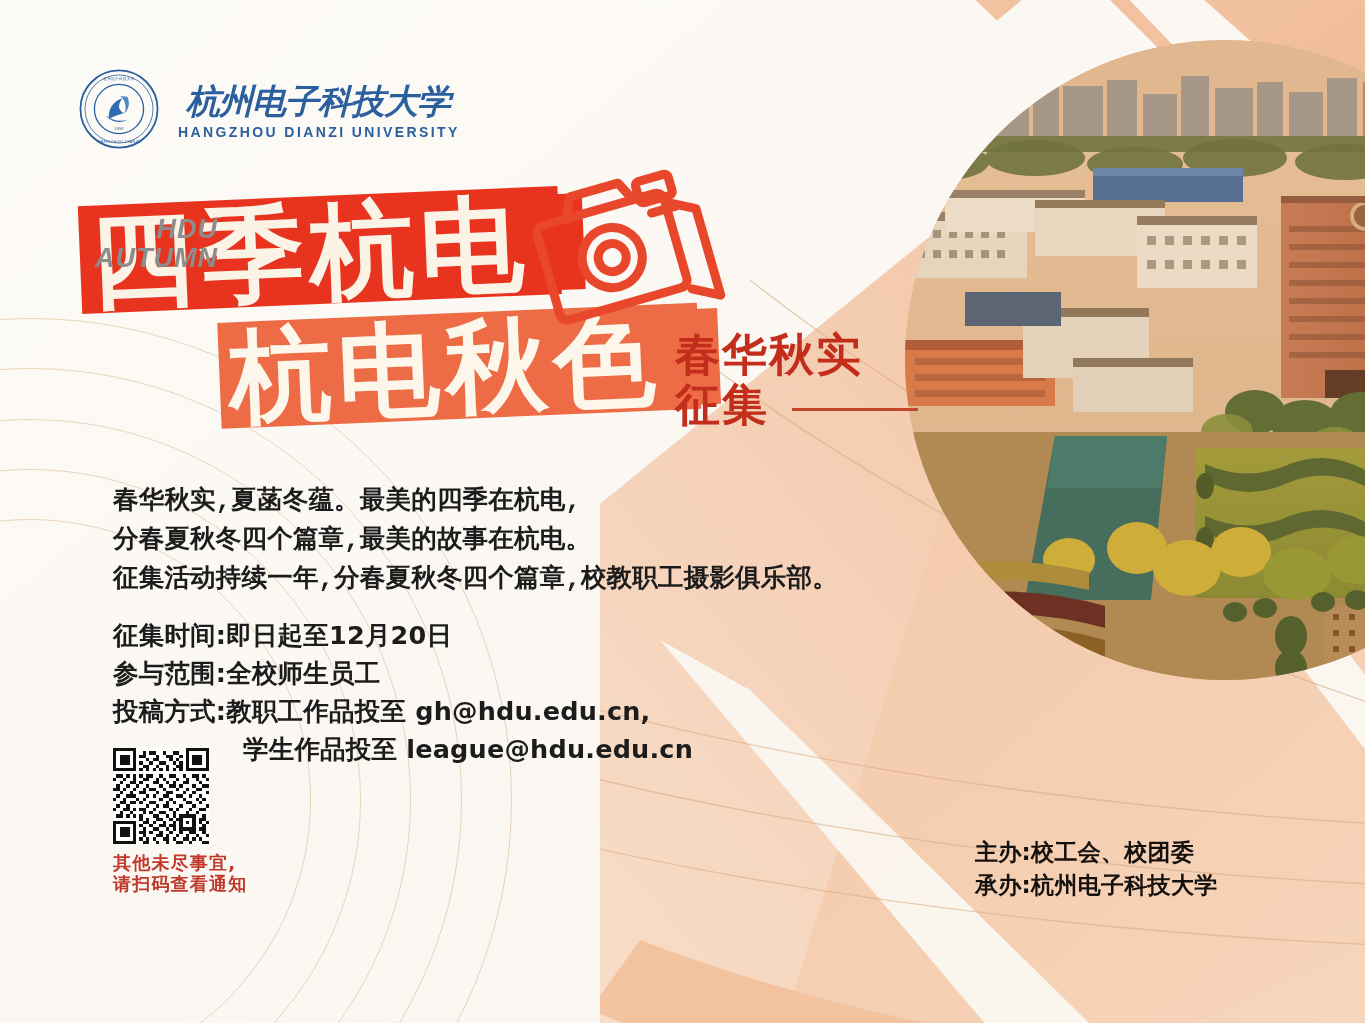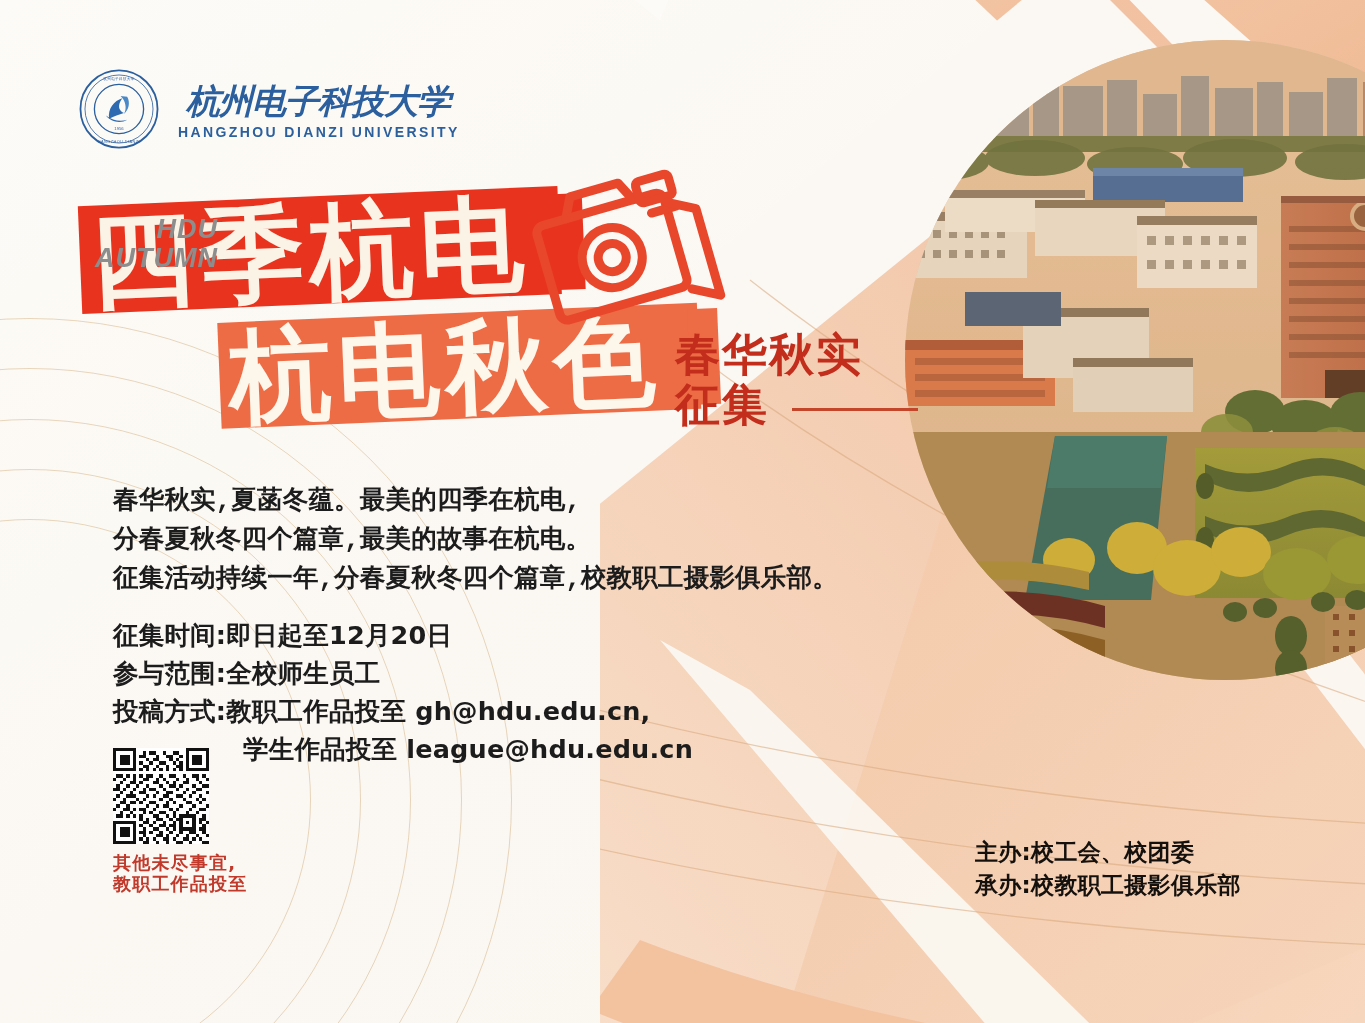--- a/index.html
+++ b/index.html
@@ -709,22 +709,22 @@
         <rect x="9" y="28" width="2" height="1"></rect>
           <rect x="13" y="28" width="1" height="1"></rect>
         <rect x="16" y="28" width="1" height="1"></rect>
           <rect x="19" y="28" width="2" height="1"></rect>
         <rect x="23" y="28" width="1" height="1"></rect>
           <rect x="27" y="28" width="2" height="1"></rect>
       </g>
     </svg>
     <div class="qr-note">
       <div>其他未尽事宜,</div>
-      <div>教职工作品投至</div>
+      <div>请扫码查看通知</div>
     </div>
   </div>
 
   <div class="orgs">
     <div>主办:校工会、校团委</div>
-    <div>承办:校教职工摄影俱乐部</div>
+    <div>承办:杭州电子科技大学</div>
   </div>
 
 </div>
 
 </body></html>

